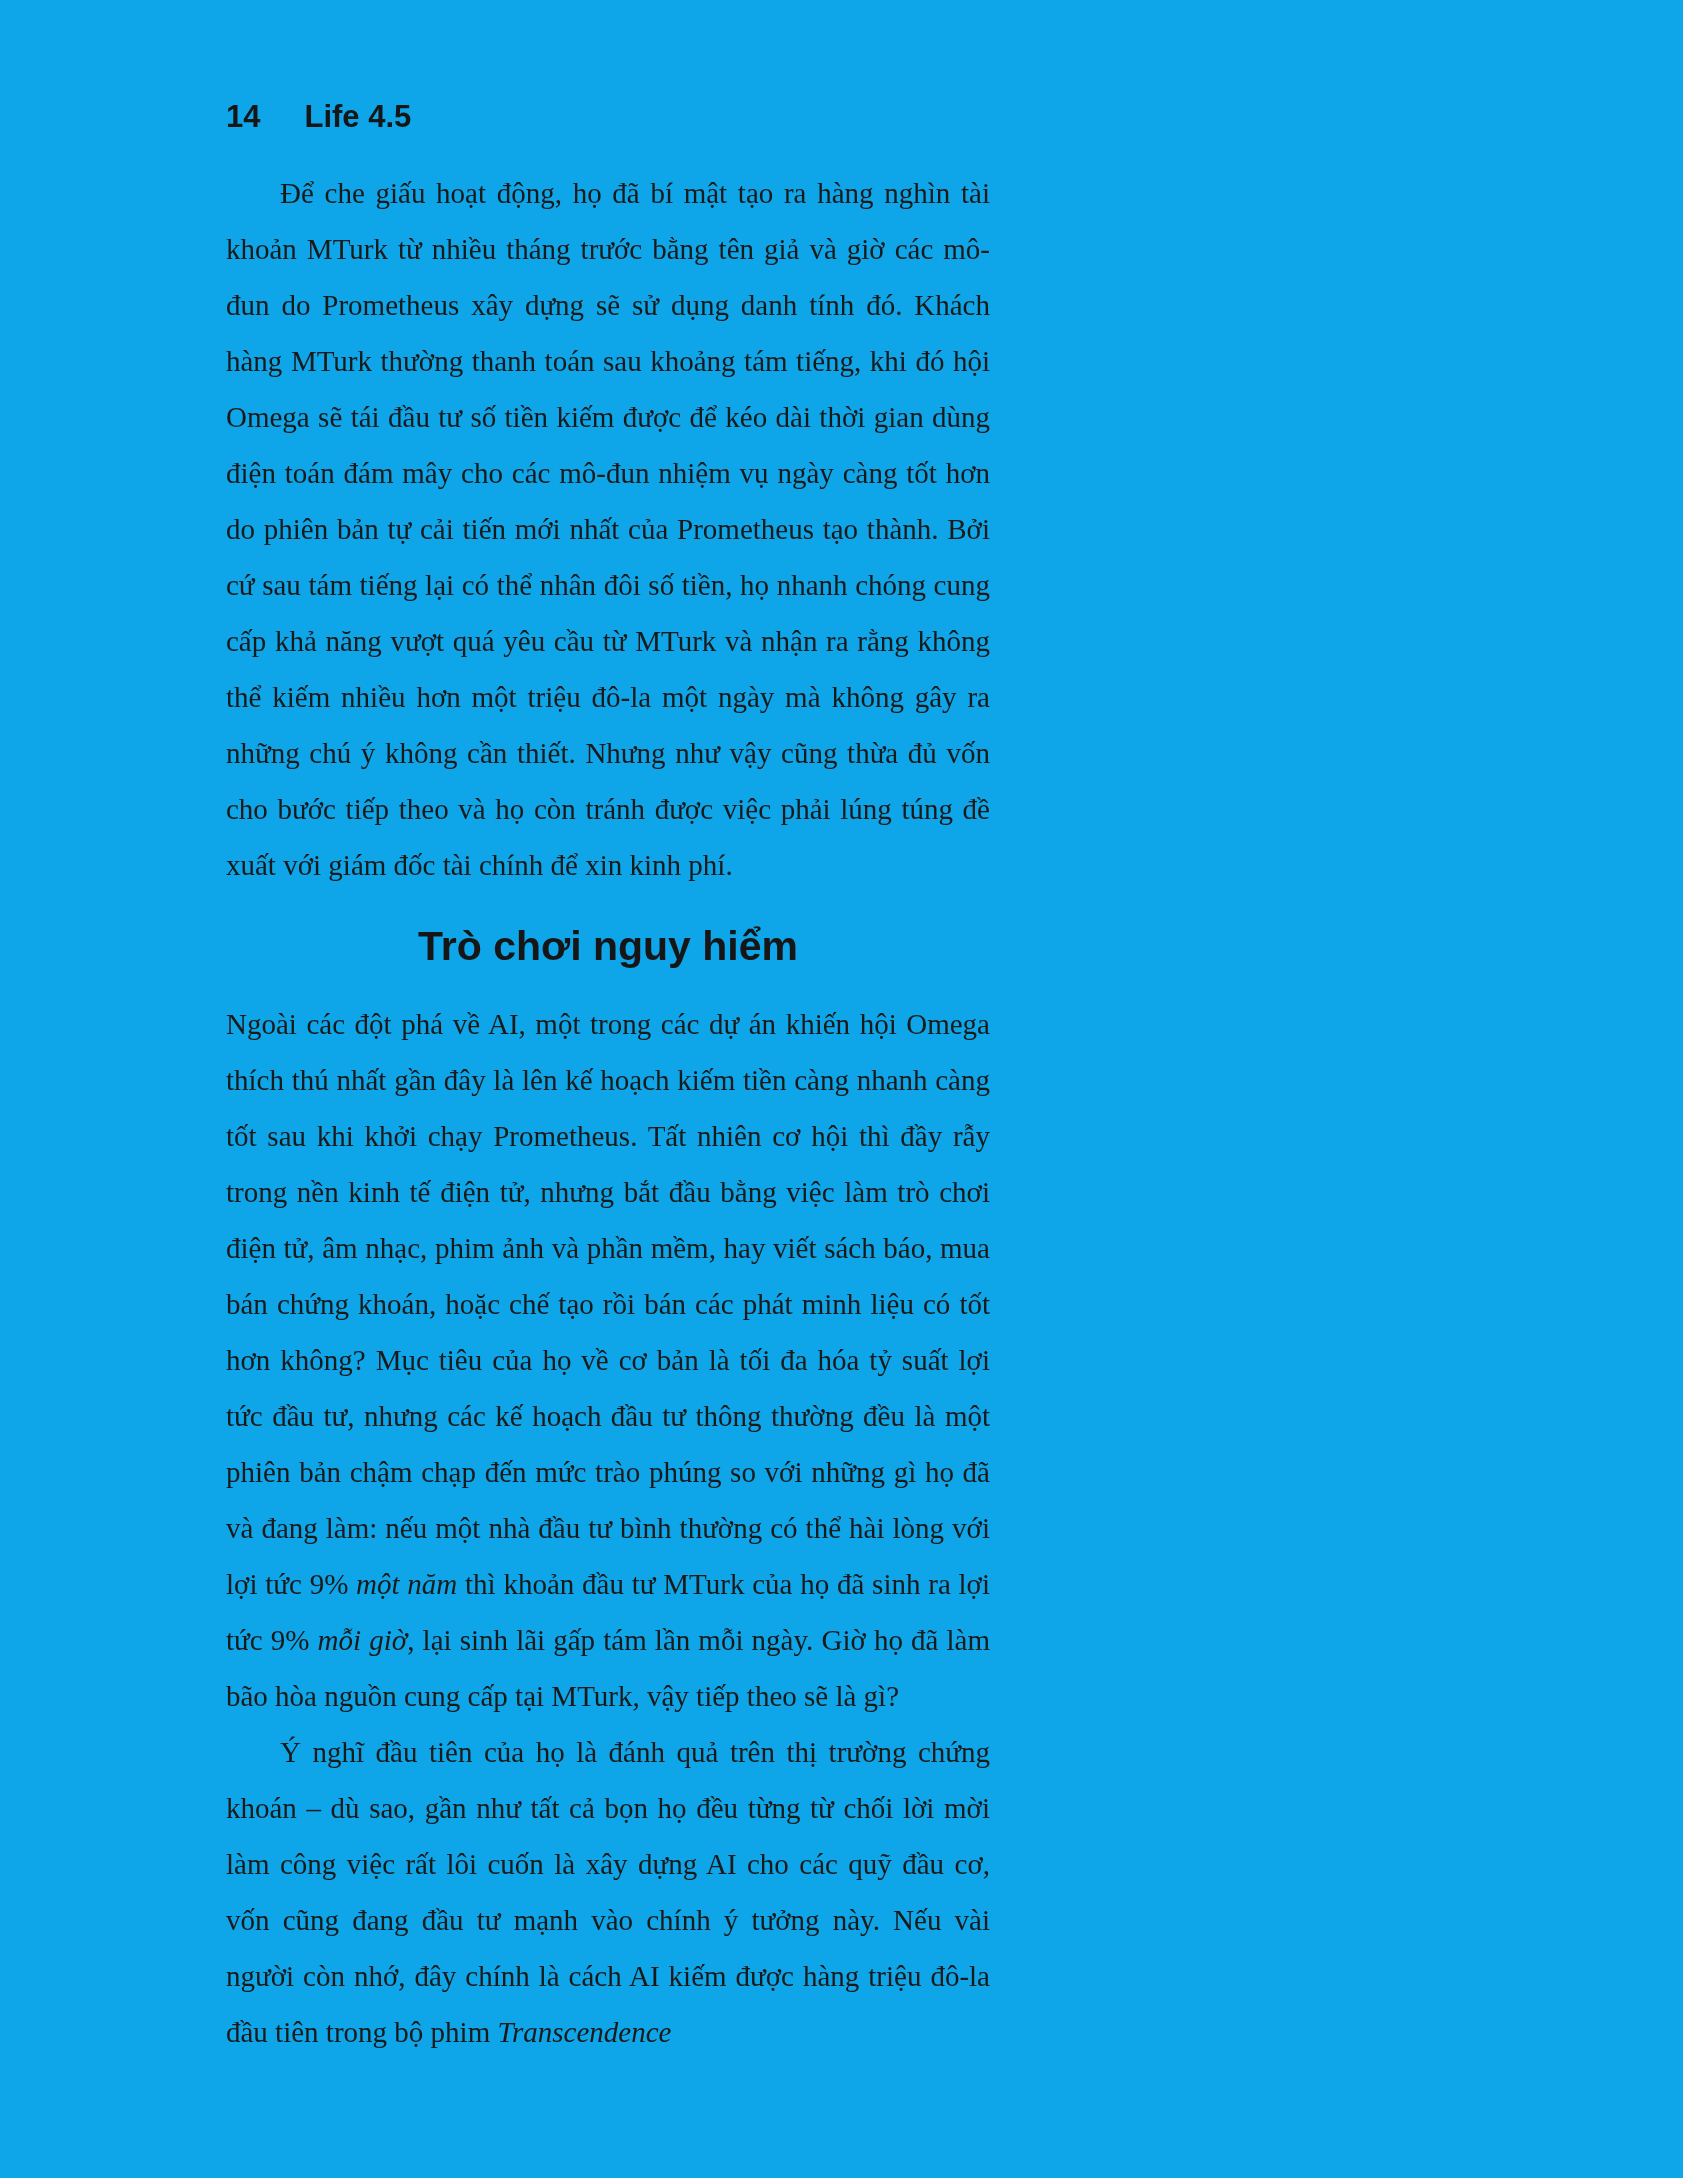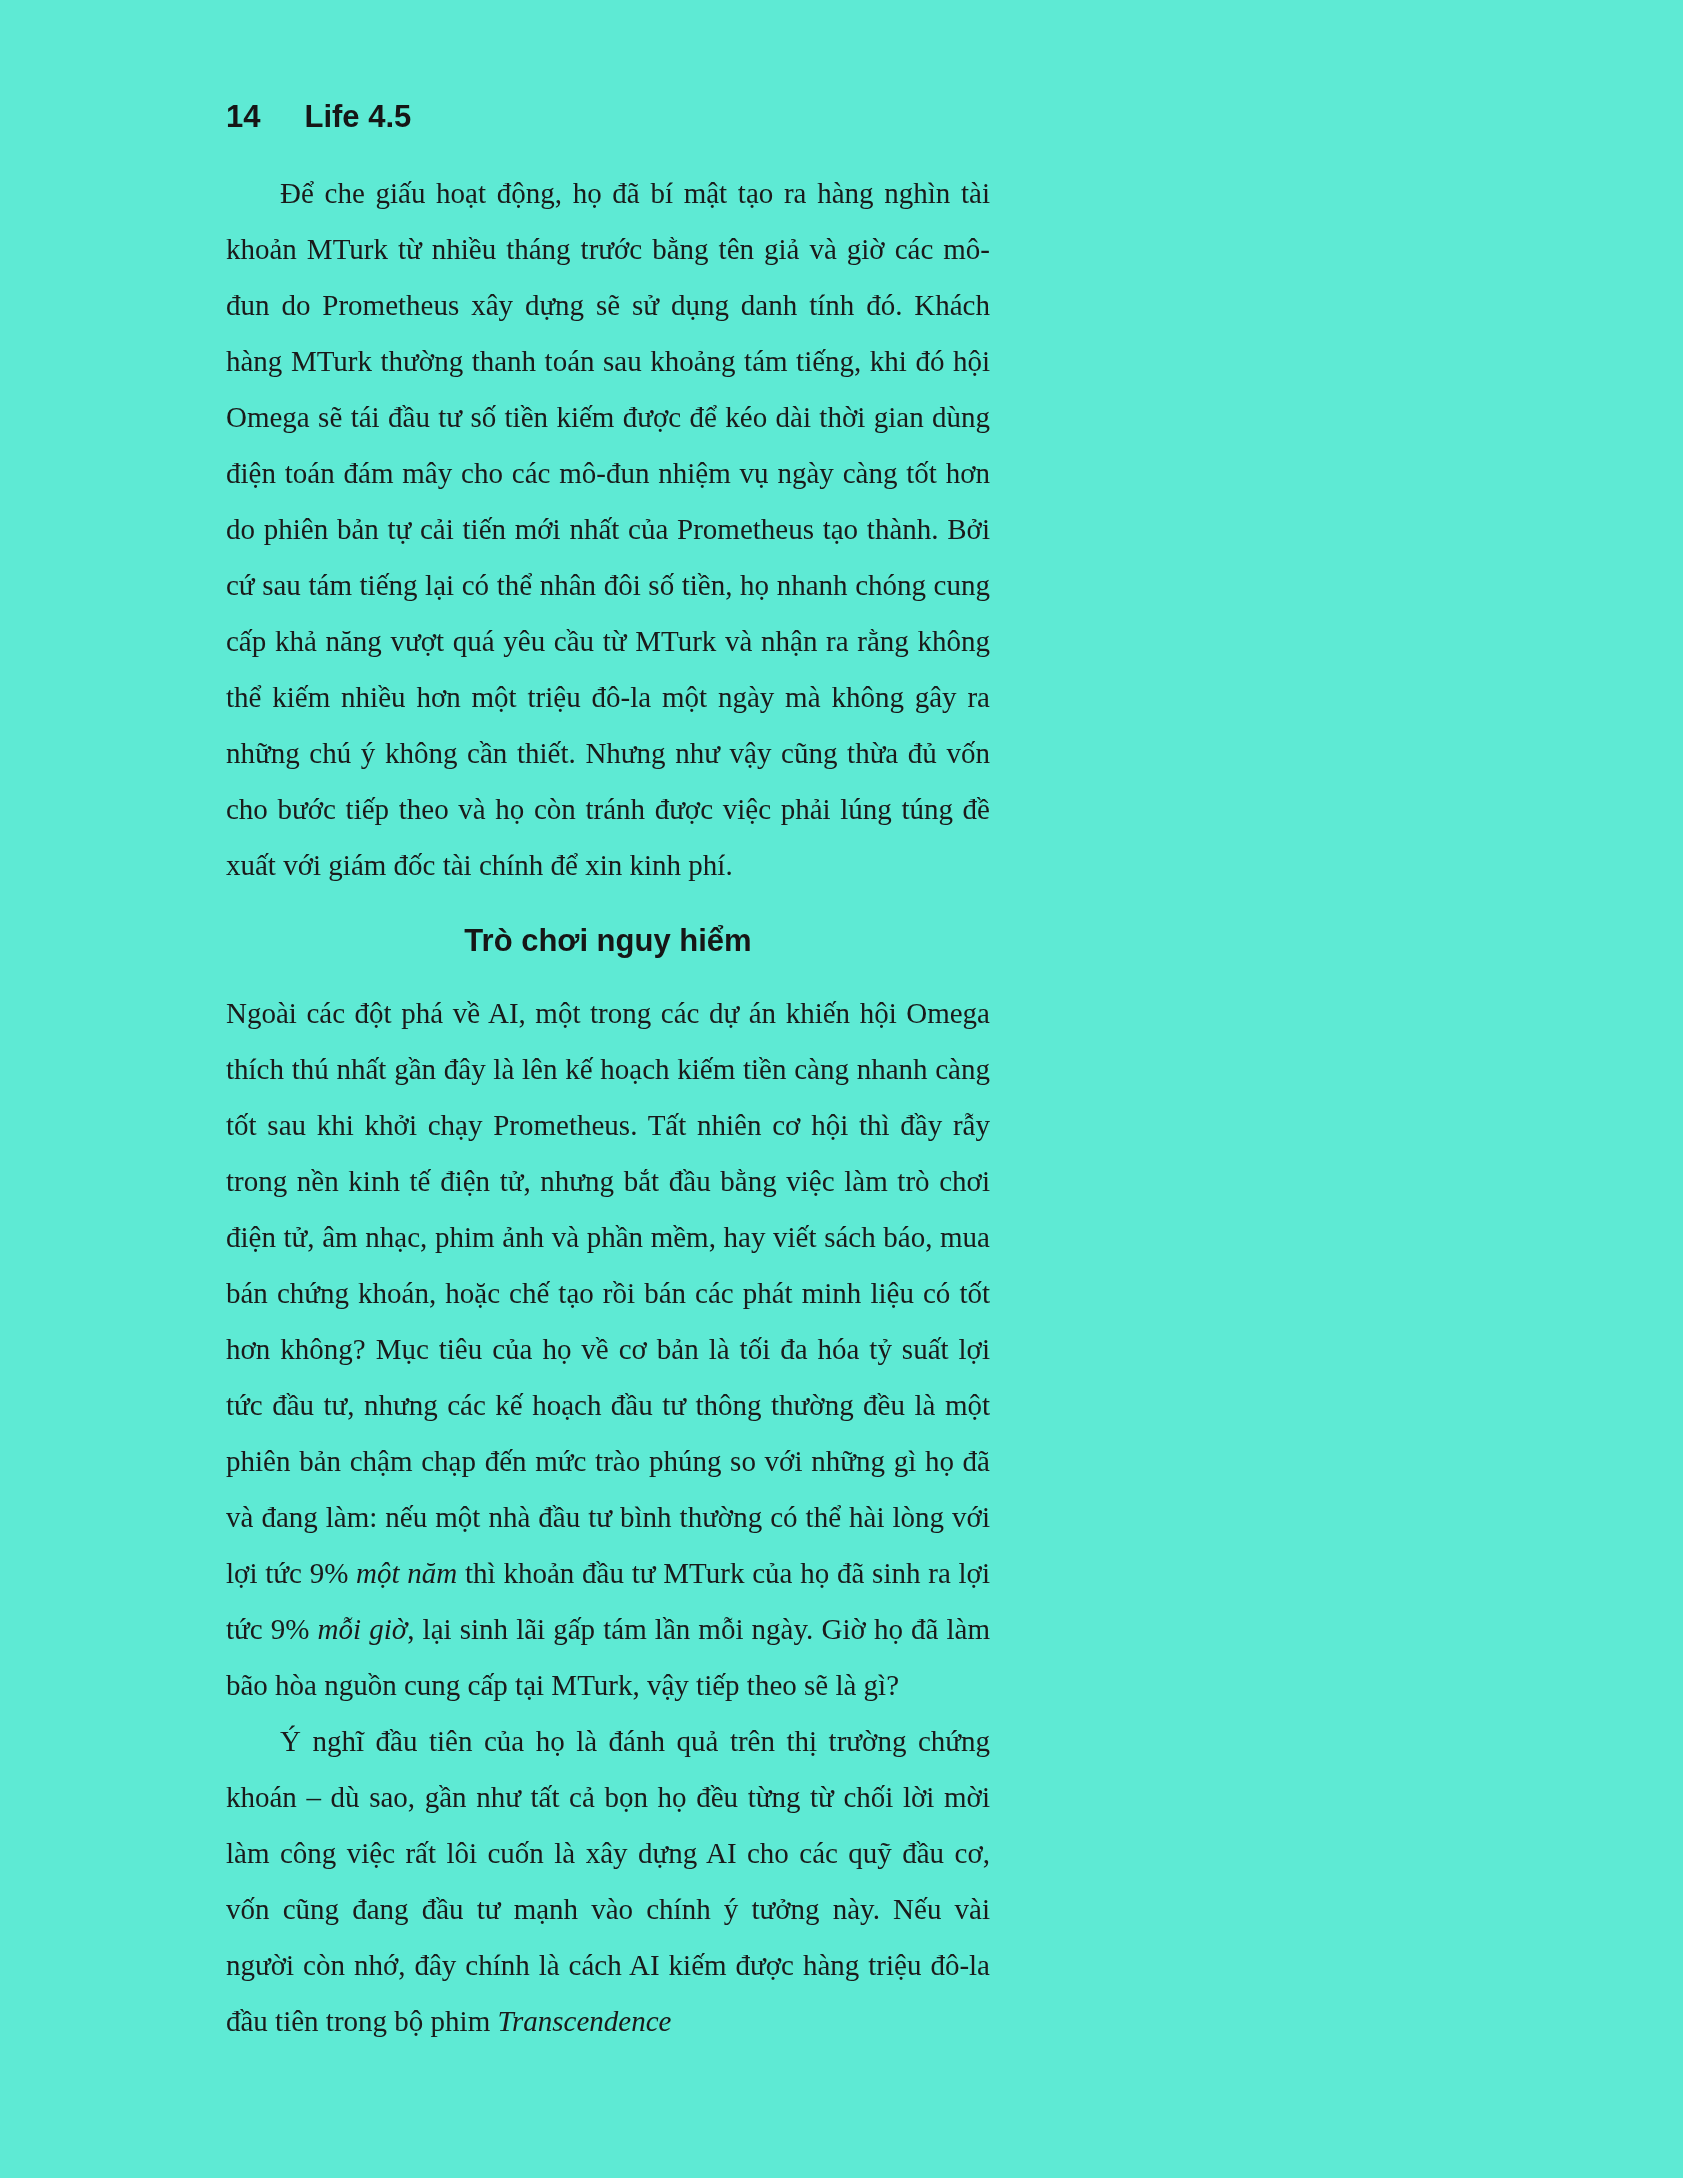--- a/index.html
+++ b/index.html
@@ -11,21 +11,21 @@
     height: 2178px;
     background: #ffffff;
     position: relative;
     overflow: hidden;
     font-family: "Liberation Serif", "DejaVu Serif", serif;
     color: #161616;
   }
   .page {
     position: absolute;
     inset: 0;
-    background: #5eead4;
+    background: #0ea5e9;
   }
   .page-header {
     position: absolute;
     left: 226px;
     top: 99px;
     display: flex;
     align-items: baseline;
     font-family: "Liberation Sans", "DejaVu Sans", sans-serif;
     font-size: 31px;
     font-weight: 700;
@@ -46,21 +46,21 @@
     line-height: 56px;
     text-align: justify;
     text-justify: inter-word;
     color: #1a1a1a;
   }
   .paragraph.indented {
     text-indent: 54px;
   }
   .section-heading {
     font-family: "Liberation Sans", "DejaVu Sans", sans-serif;
-    font-size: 31px;
+    font-size: 41px;
     font-weight: 600;
     text-align: center;
     margin: 30px 0 26px 0;
     color: #161616;
   }
   .italic {
     font-style: italic;
   }
 </style>
 </head>

